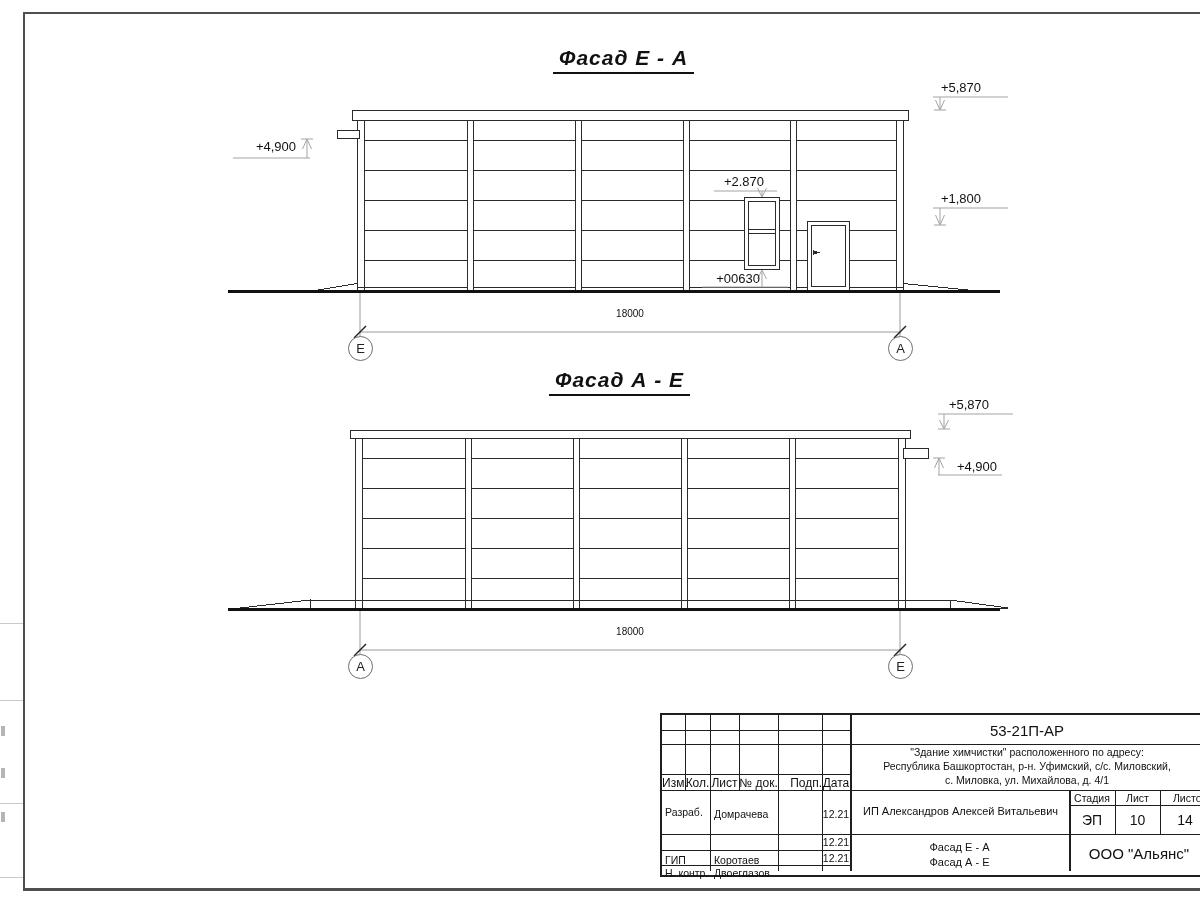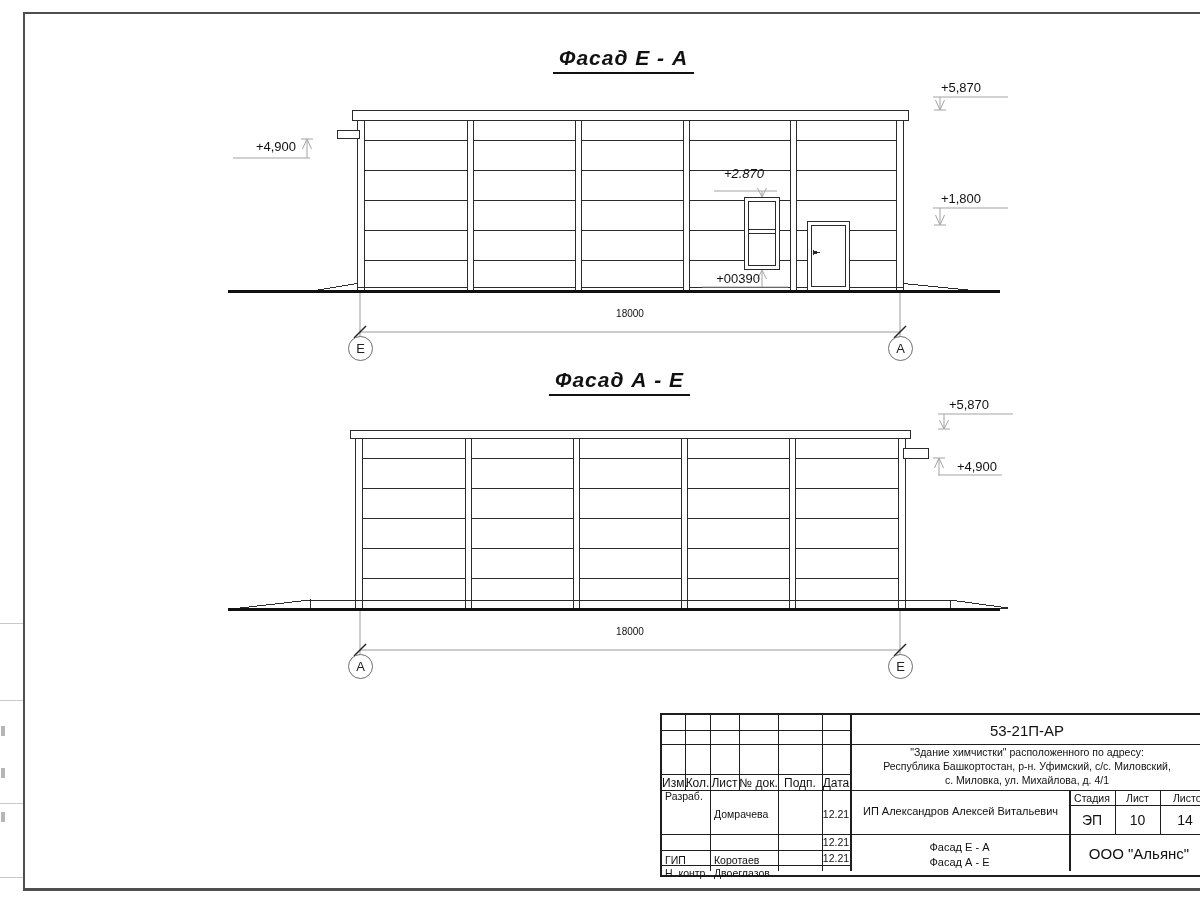--- a/index.html
+++ b/index.html
@@ -167,22 +167,22 @@
 
   <div class="txt facade-title" style="left:553px;top:46px;">Фасад Е - А</div>
   <div class="txt facade-title" style="left:549px;top:368px;">Фасад А - Е</div>
 
   <div class="txt dim-label center" style="left:580px;top:308px;width:100px;">18000</div>
   <div class="txt dim-label center" style="left:580px;top:626px;width:100px;">18000</div>
 
   <div class="txt elev-label center" style="left:928px;top:80px;width:66px;">+5,870</div>
   <div class="txt elev-label center" style="left:928px;top:191px;width:66px;">+1,800</div>
   <div class="txt elev-label center" style="left:246px;top:139px;width:60px;">+4,900</div>
-  <div class="txt elev-label center" style="left:712px;top:166px;width:64px;font-style:italic;">+2.870</div>
-  <div class="txt elev-label center" style="left:706px;top:271px;width:64px;">+00390</div>
+  <div class="txt elev-label center" style="left:712px;top:174px;width:64px;">+2.870</div>
+  <div class="txt elev-label center" style="left:706px;top:271px;width:64px;">+00630</div>
   <div class="txt elev-label center" style="left:936px;top:397px;width:66px;">+5,870</div>
   <div class="txt elev-label center" style="left:944px;top:459px;width:66px;">+4,900</div>
 
   <div class="axis-bubble" style="left:348px;top:336px;">Е</div>
   <div class="axis-bubble" style="left:888px;top:336px;">А</div>
   <div class="axis-bubble" style="left:348px;top:654px;">А</div>
   <div class="axis-bubble" style="left:888px;top:654px;">Е</div>
 
   <div id="tb">
 
@@ -202,24 +202,24 @@
     <div class="tbh" style="left:0;top:75px;width:542px;"></div>
     <div class="tbh" style="left:407px;top:90px;width:135px;"></div>
     <div class="tbh" style="left:0;top:119px;width:542px;"></div>
     <div class="tbh" style="left:0;top:135px;width:188px;"></div>
     <div class="tbh" style="left:0;top:150px;width:188px;"></div>
 
     <div class="tb-txt s10 center" style="left:0;top:61px;width:23px;">Изм.</div>
     <div class="tb-txt s10 center" style="left:23px;top:61px;width:25px;">Кол.</div>
     <div class="tb-txt s10 center" style="left:48px;top:61px;width:29px;">Лист</div>
     <div class="tb-txt s10 center" style="left:77px;top:61px;width:39px;">№ док.</div>
-    <div class="tb-txt s10 center" style="left:116px;top:61px;width:44px;">Подп.</div>
+    <div class="tb-txt s10 center" style="left:116px;top:61px;width:44px;text-align:right;">Подп.</div>
     <div class="tb-txt s10 center" style="left:160px;top:61px;width:28px;">Дата</div>
 
-    <div class="tb-txt s105" style="left:3px;top:75px;">Разраб.</div>
+    <div class="tb-txt s105" style="left:3px;top:91px;">Разраб.</div>
     <div class="tb-txt s105" style="left:52px;top:93px;">Домрачева</div>
     <div class="tb-txt s105 center" style="left:160px;top:93px;width:28px;">12.21</div>
     <div class="tb-txt s105" style="left:3px;top:124px;margin-top:28px;">Н. контр.</div>
     <div class="tb-txt s105" style="left:52px;top:112px;margin-top:40px;">Двоеглазов</div>
     <div class="tb-txt s105 center" style="left:160px;top:121px;width:28px;">12.21</div>
     <div class="tb-txt s105" style="left:3px;top:139px;">ГИП</div>
     <div class="tb-txt s105" style="left:52px;top:139px;">Коротаев</div>
     <div class="tb-txt s105 center" style="left:160px;top:137px;width:28px;">12.21</div>
 
     <div class="tb-txt s15 center" style="left:188px;top:7px;width:354px;">53-21П-АР</div>

